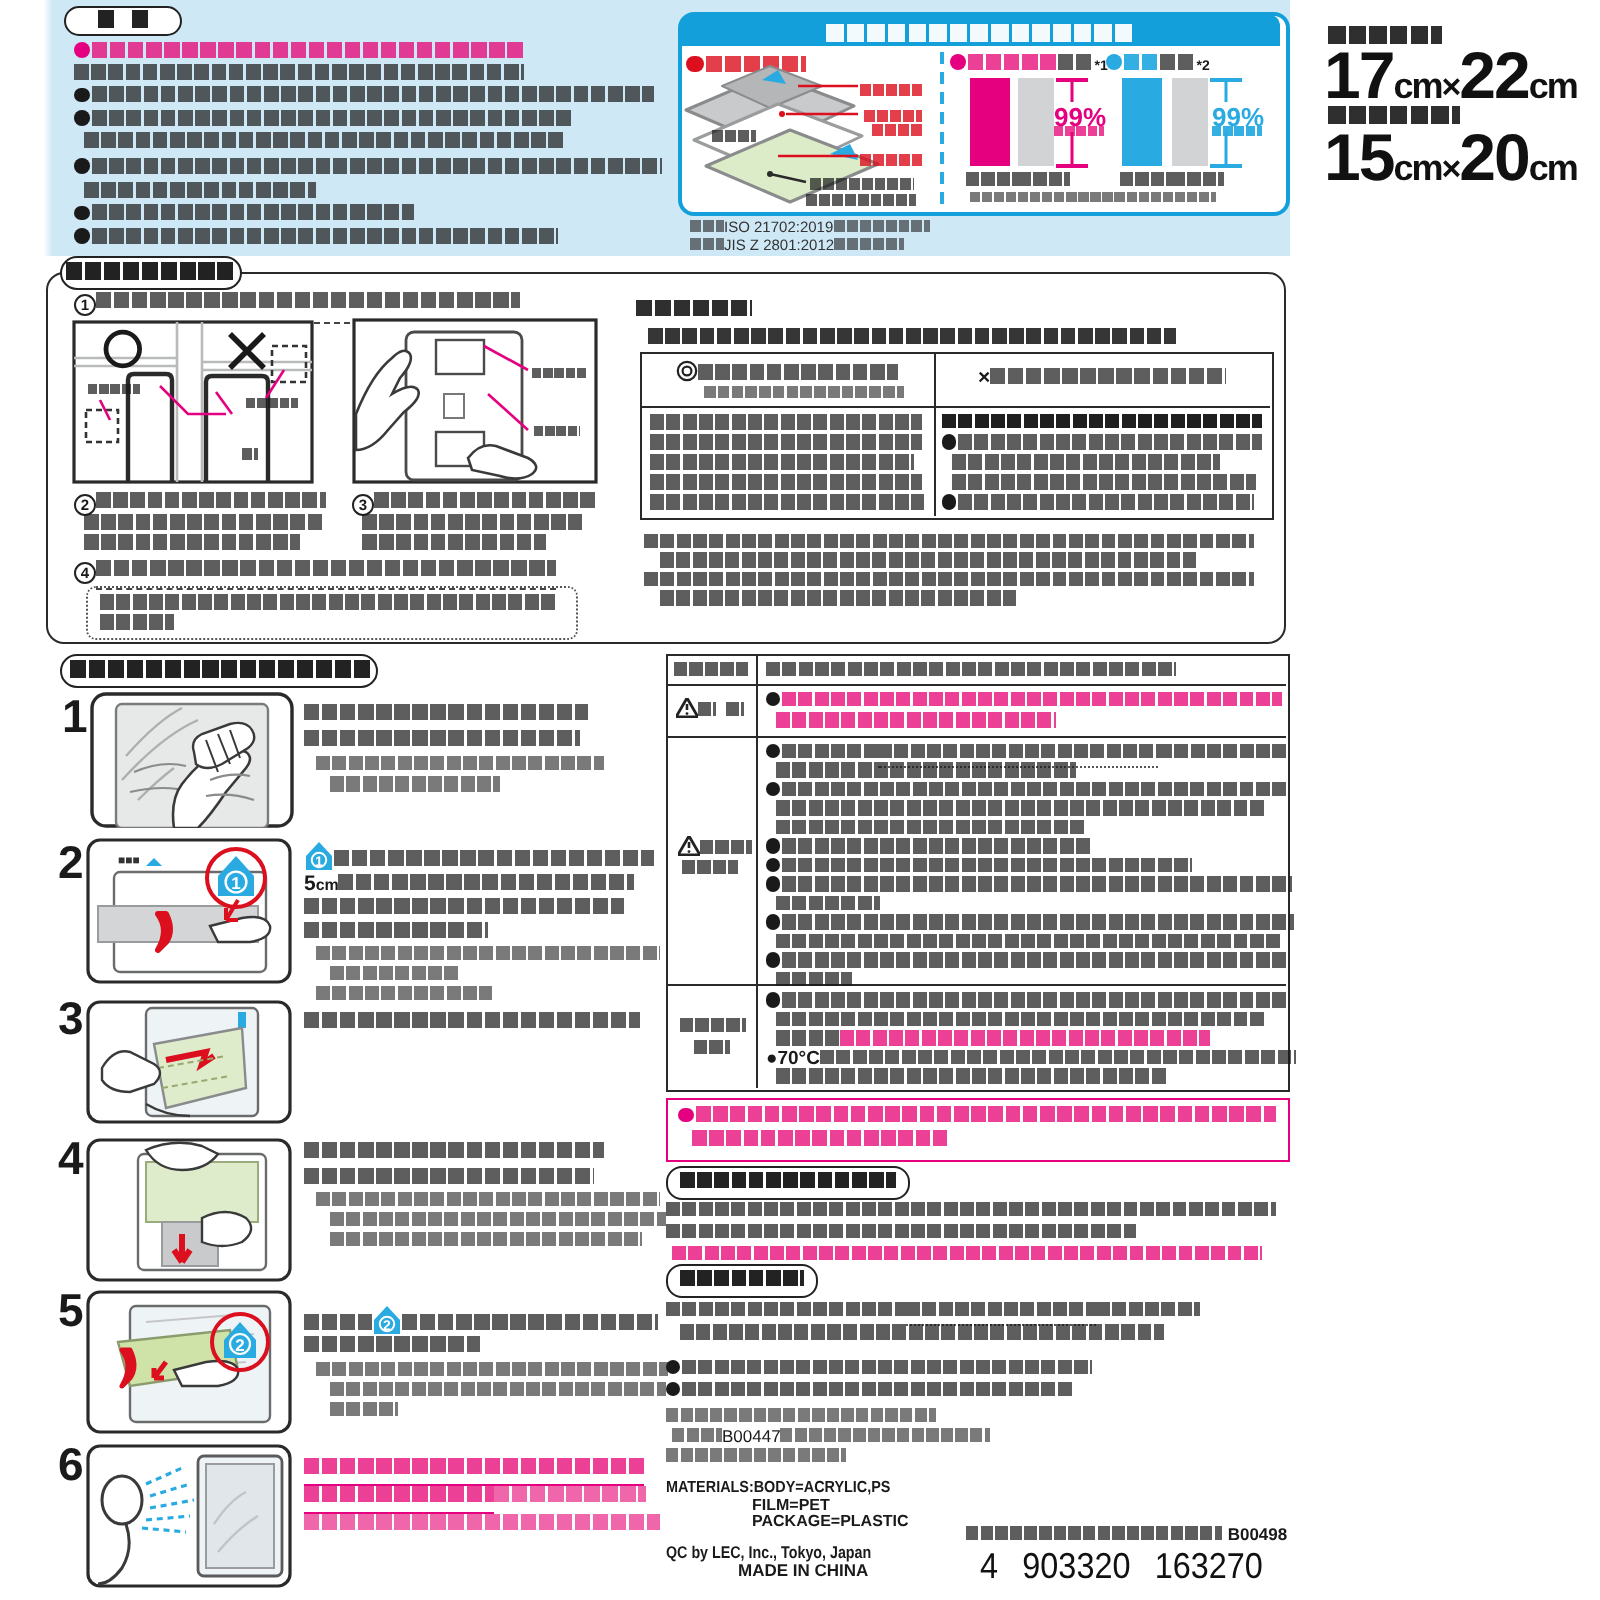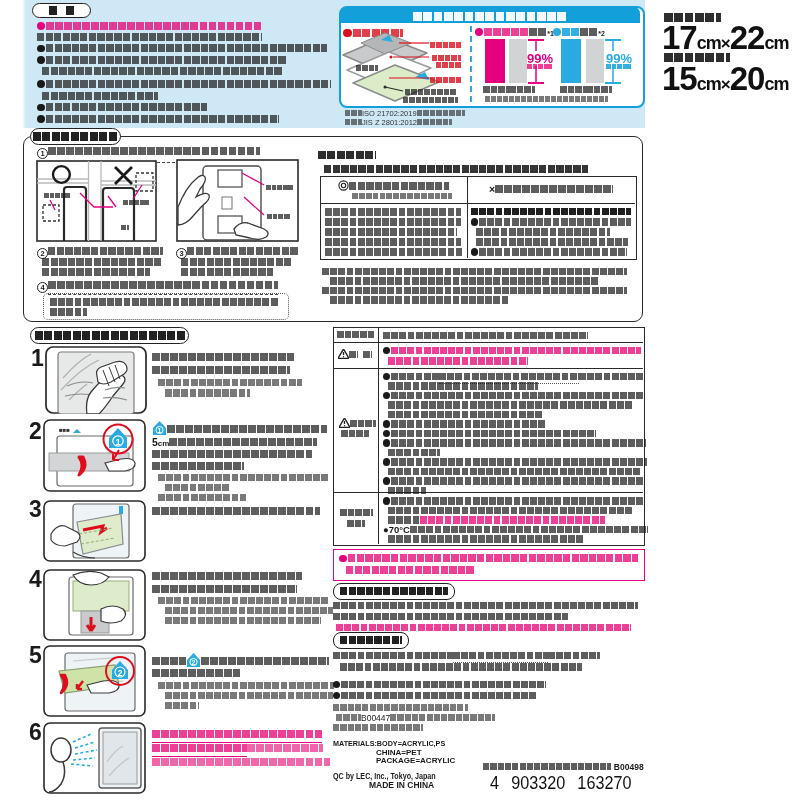--- a/index.html
+++ b/index.html
@@ -368,19 +368,19 @@
 <div class="ln" style="left:340px;top:661.5px;font-size:9.5px"><i class="f" style="width:242px"></i></div>
 
 <div class="ln" style="left:333px;top:679px;font-size:9.5px"><b class="dot"></b><i class="f" style="width:205px"></i></div>
 <div class="ln" style="left:333px;top:690px;font-size:9.5px"><b class="dot"></b><i class="f" style="width:196px"></i></div>
 
 <div class="ln" style="left:333px;top:702.5px;font-size:8.5px;font-weight:normal"><i class="f lt" style="width:135px"></i></div>
 <div class="ln" style="left:336px;top:712.5px;font-size:8.5px;font-weight:normal"><i class="f lt" style="width:25px"></i>B00447<i class="f lt" style="width:105px"></i></div>
 <div class="ln" style="left:333px;top:722.5px;font-size:8.5px;font-weight:normal"><i class="f lt" style="width:90px"></i></div>
 
 <div class="ln" style="left:333px;top:739px;font-size:8px;transform:scaleX(.9);transform-origin:0 0">MATERIALS:BODY=ACRYLIC,PS</div>
-<div class="ln" style="left:376px;top:747.5px;font-size:8px">CHINA=PET</div>
-<div class="ln" style="left:376px;top:756px;font-size:8px">PACKAGE=ACRYLIC</div>
+<div class="ln" style="left:376px;top:747.5px;font-size:8px">FILM=PET</div>
+<div class="ln" style="left:376px;top:756px;font-size:8px">PACKAGE=PLASTIC</div>
 <div class="ln" style="left:333px;top:770.5px;font-size:8.5px;transform:scaleX(.84);transform-origin:0 0">QC by LEC, Inc., Tokyo, Japan</div>
 <div class="ln" style="left:369px;top:780px;font-size:8.5px">MADE IN CHINA</div>
 
 <div class="ln" style="left:483px;top:761.5px;font-size:8.5px"><i class="f" style="width:128px"></i> B00498</div>
 <div class="ln" style="left:490px;top:773px;font-size:18px;font-weight:normal;color:#111;transform:scaleX(.9);transform-origin:0 0">4  903320  163270</div>
 
 </body></html>

